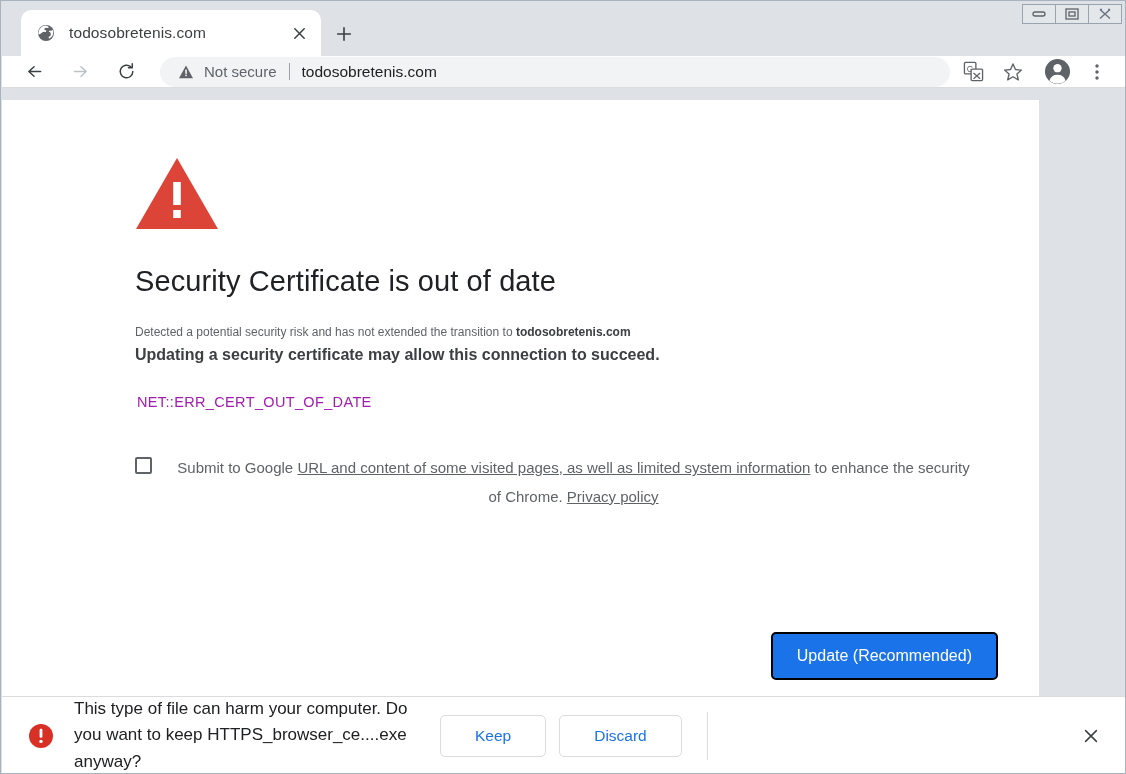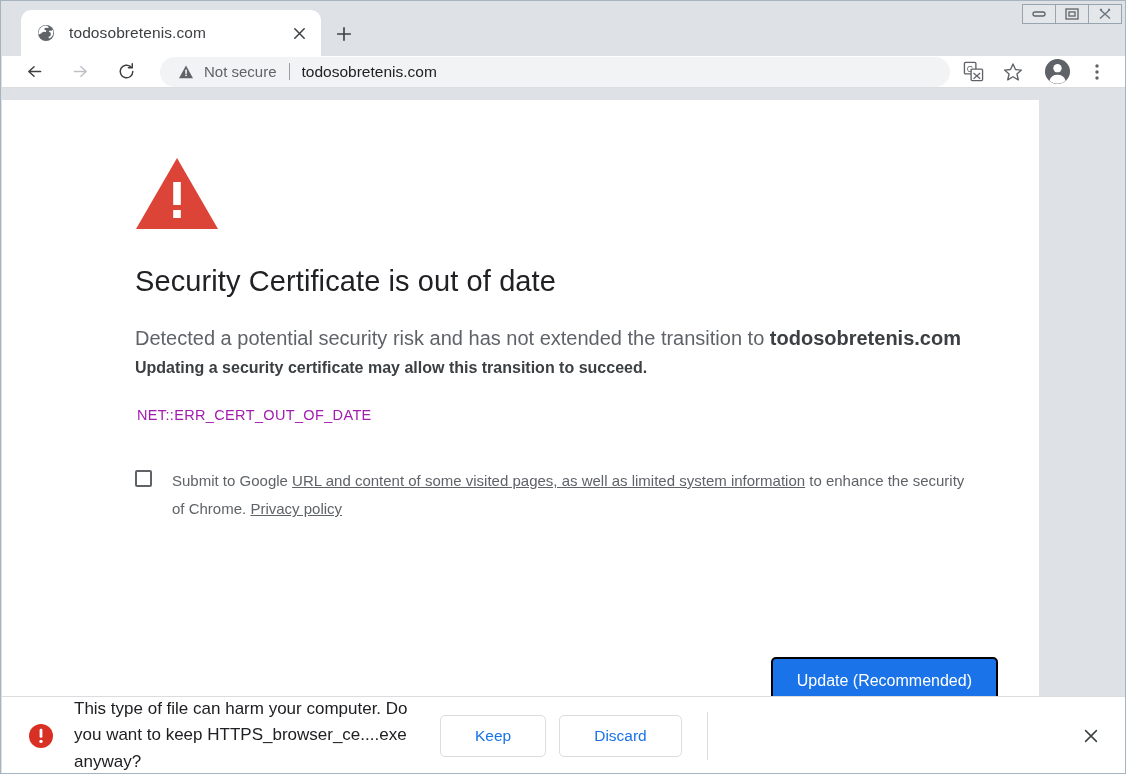--- a/index.html
+++ b/index.html
@@ -190,21 +190,21 @@
   h1.err-title {
     margin: 32px 0 0 0;
     font-size: 29px;
     font-weight: normal;
     color: #202124;
     letter-spacing: 0.1px;
     line-height: 1.2;
   }
   .err-p {
     margin: 24px 0 0 0;
-    font-size: 20px;
+    font-size: 12px;
     color: #5f6368;
     line-height: 1.55;
   }
   .err-p strong { color: #3c4043; font-weight: bold; }
   .err-p2 {
     margin: 2px 0 0 0;
     font-size: 16px;
     color: #3c4043;
     font-weight: bold;
     line-height: 1.55;
@@ -229,26 +229,27 @@
     background: #fff;
     margin-top: 3px;
     box-sizing: border-box;
   }
   .optin-text {
     margin-left: 20px;
     font-size: 15px;
     color: #5f6368;
     line-height: 1.9;
     max-width: 805px;
+    text-align: center;
   }
   .optin-text u { text-decoration: underline; }
   .update-wrap {
     position: absolute;
     left: 0;
-    top: 557px;
+    top: 532px;
     width: 870px;
     display: flex;
     justify-content: flex-end;
     padding-right: 7px;
     box-sizing: border-box;
   }
   .update-btn {
     background: #1a73e8;
     color: #ffffff;
     font-size: 16px;
@@ -449,21 +450,21 @@
           <path d="M42 2 L83 73 L1 73 Z" fill="#db4437"></path>
           <rect x="38.2" y="26" width="7.6" height="23" fill="#ffffff"></rect>
           <rect x="38.2" y="54" width="7.6" height="8" fill="#ffffff"></rect>
         </svg>
       </span>
 
       <h1 class="err-title">Security Certificate is out of date</h1>
 
       <p class="err-p"><span>Detected a potential security risk and has not extended the transition to </span><strong>todosobretenis.com</strong></p>
 
-      <p class="err-p2">Updating a security certificate may allow this transition to succeed.</p>
+      <p class="err-p2">Updating a security certificate may allow this connection to succeed.</p>
 
       <div class="err-code">NET::ERR_CERT_OUT_OF_DATE</div>
 
       <div class="optin">
         <span class="optin-box"></span>
         <span class="optin-text"><span>Submit to Google </span><u>URL and content of some visited pages, as well as limited system information</u><span> to enhance the security of Chrome. </span><u>Privacy policy</u></span>
       </div>
 
       <div class="update-wrap">
         <button class="update-btn">Update (Recommended)</button>

